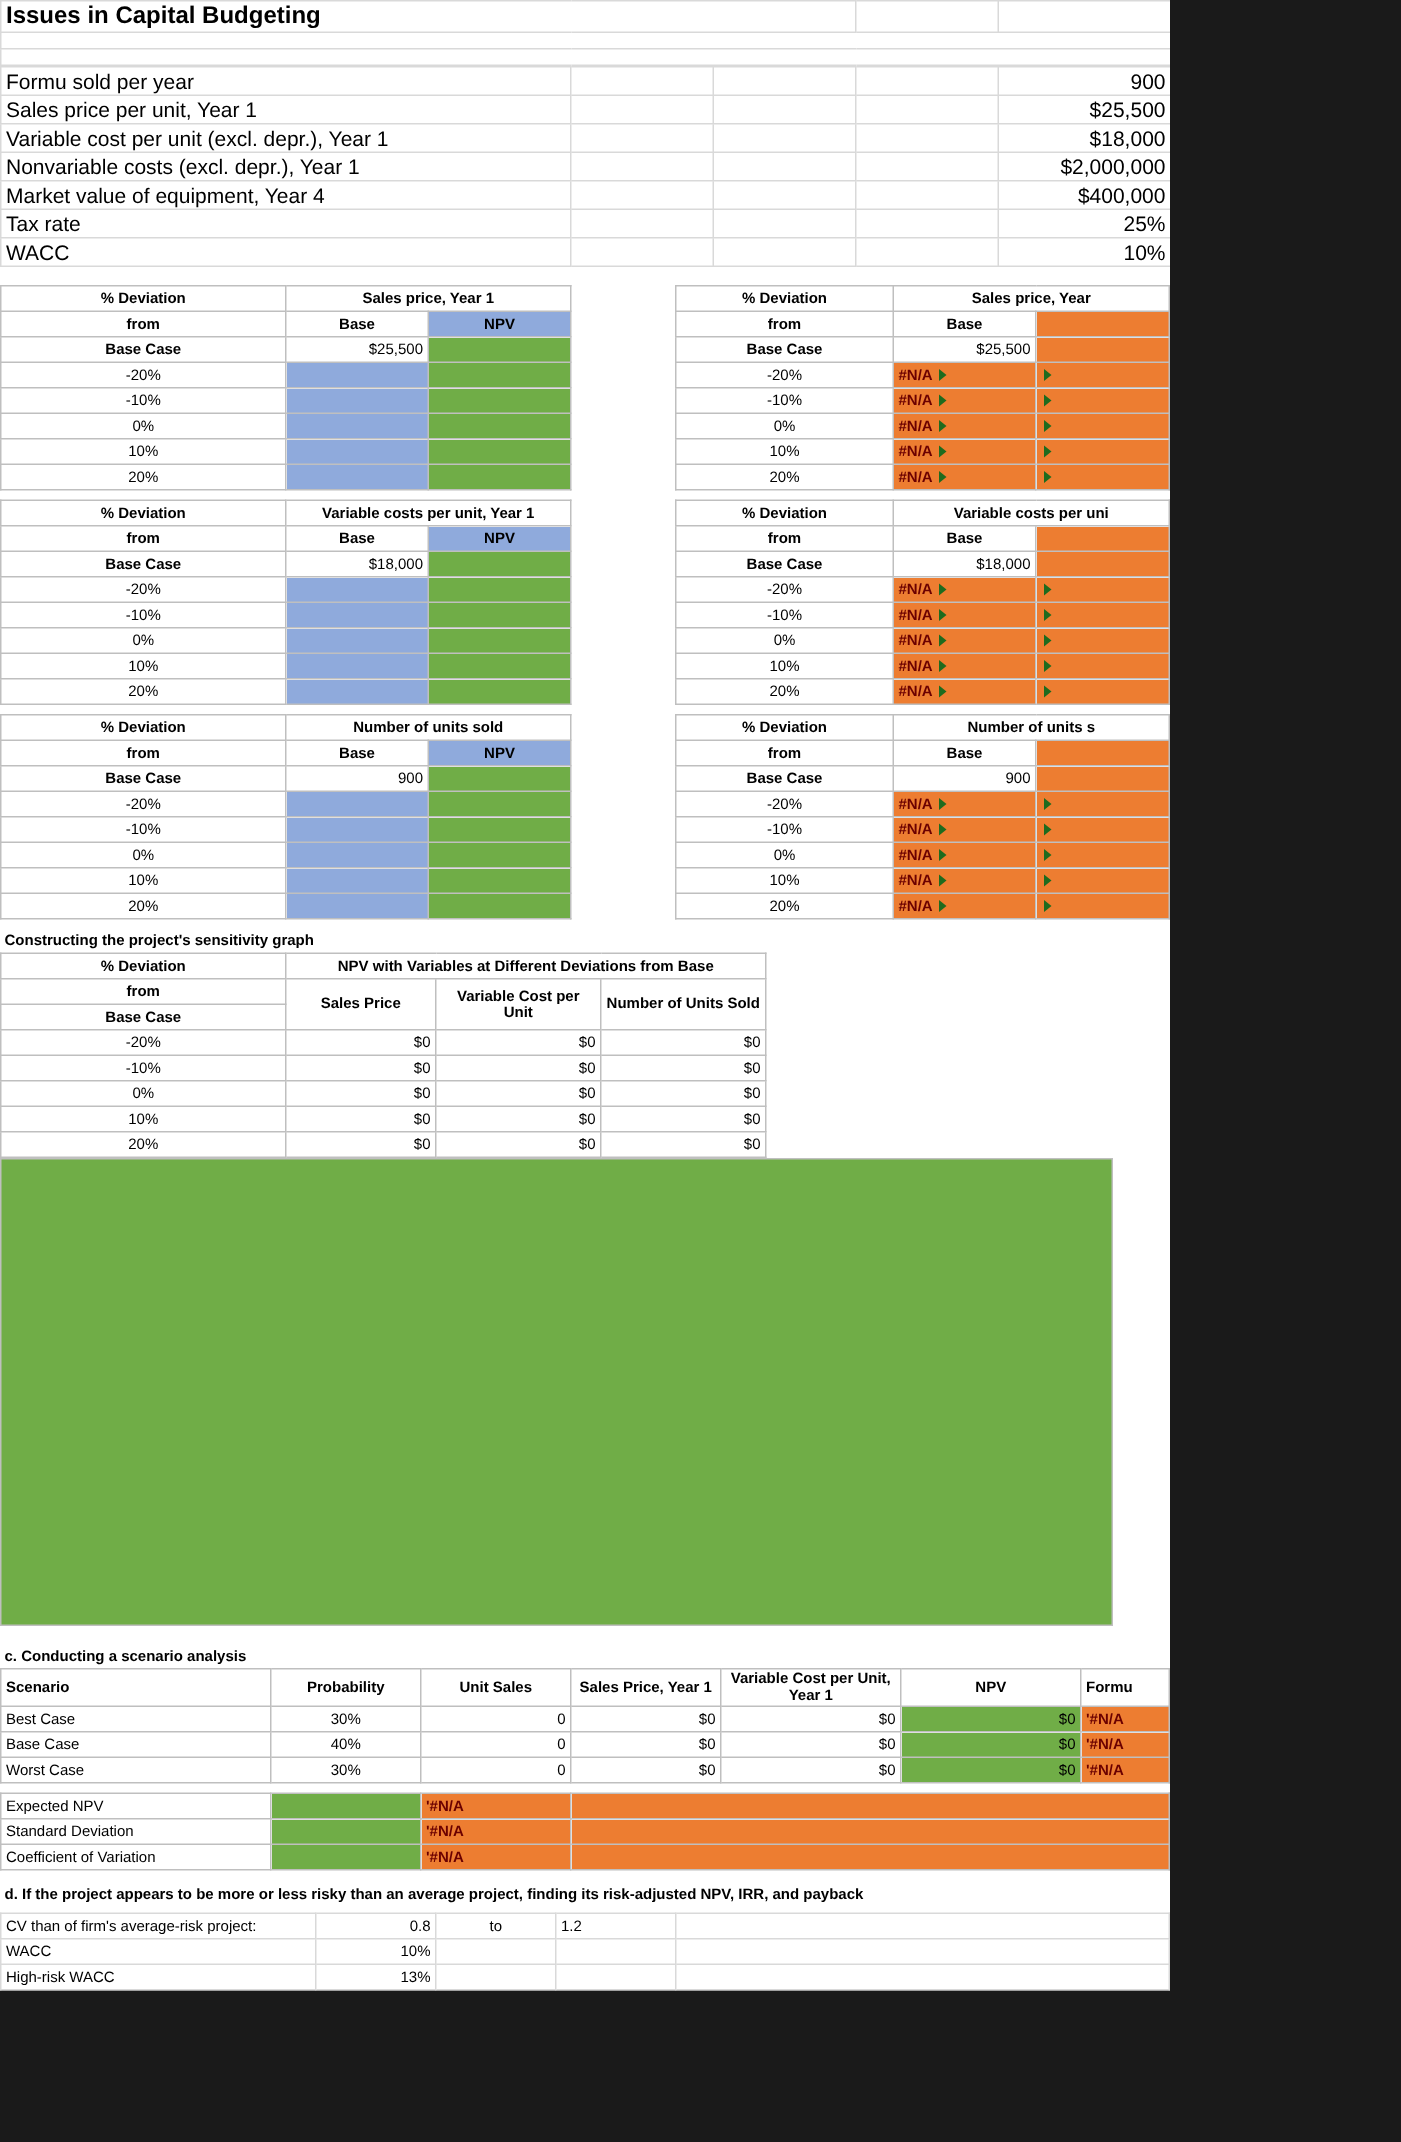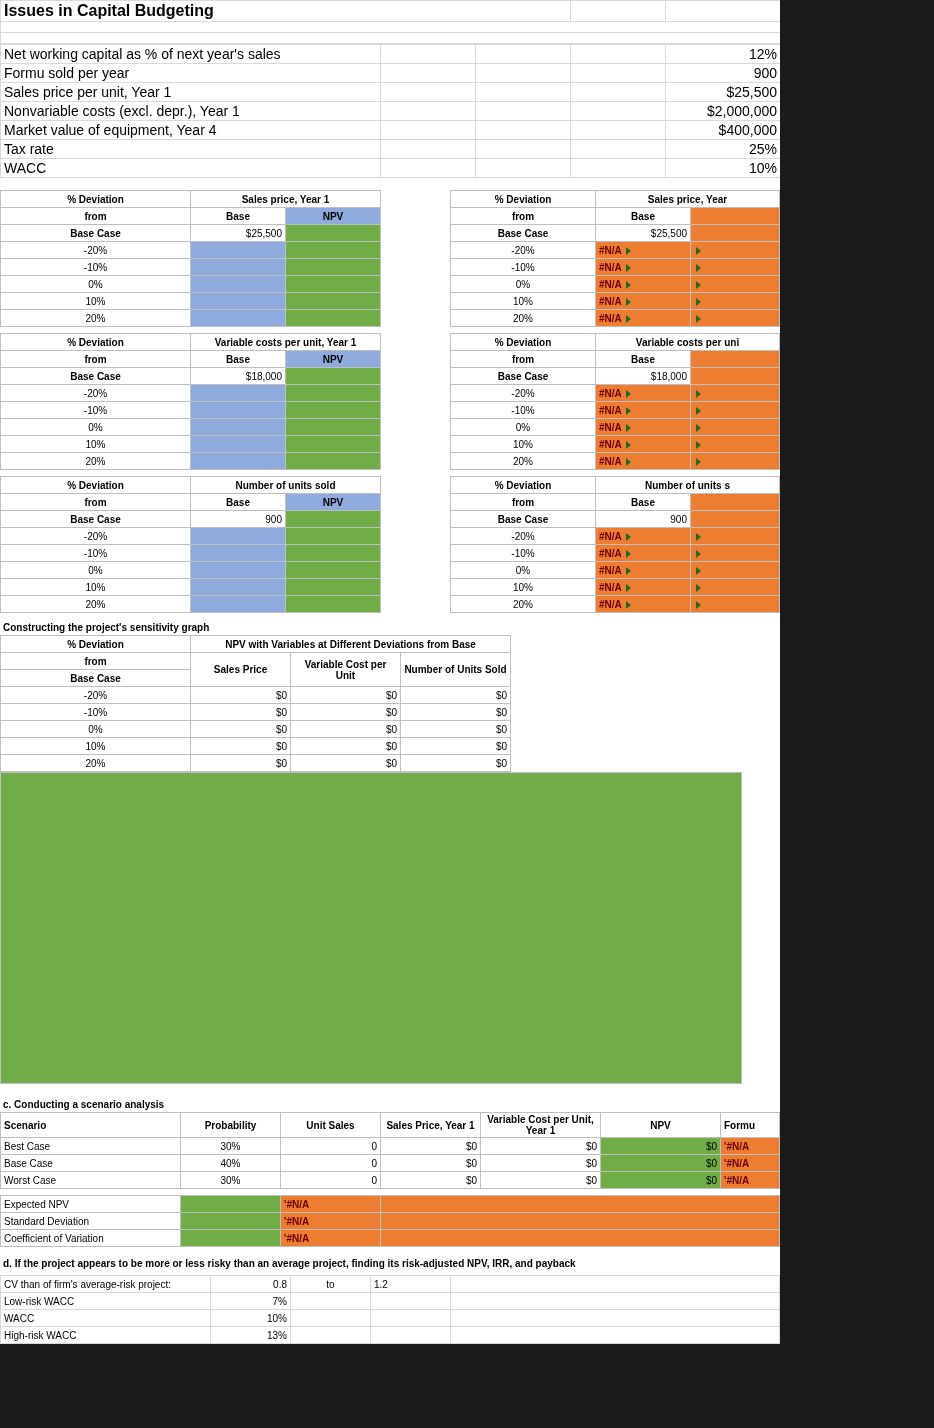--- a/index.html
+++ b/index.html
@@ -54,39 +54,39 @@
 <table class="noborder" style="font-size:14px">
         <colgroup>
           <col style="width:380px">
           <col style="width:95px">
           <col style="width:95px">
           <col style="width:95px">
           <col style="width:115px">
         </colgroup>
 <tbody id="inputs-body">
           <tr>
-            <td>Net working capital as % of next year's sales</td>
-            <td></td>
-            <td></td>
-            <td></td>
-            <td class="right">12%</td>
-          </tr>
-          <tr>
             <td>Formu sold per year</td>
             <td></td>
             <td></td>
             <td></td>
             <td class="right">900</td>
           </tr>
           <tr>
             <td>Sales price per unit, Year 1</td>
             <td></td>
             <td></td>
             <td></td>
             <td class="right">$25,500</td>
+          </tr>
+          <tr>
+            <td>Variable cost per unit (excl. depr.), Year 1</td>
+            <td></td>
+            <td></td>
+            <td></td>
+            <td class="right">$18,000</td>
           </tr>
           <tr>
             <td>Nonvariable costs (excl. depr.), Year 1</td>
             <td></td>
             <td></td>
             <td></td>
             <td class="right">$2,000,000</td>
           </tr>
           <tr>
             <td>Market value of equipment, Year 4</td>
@@ -554,27 +554,20 @@
         </colgroup>
 <tbody id="risk-body">
           <tr>
             <td>CV than of firm's average-risk project:</td>
             <td class="right">0.8</td>
             <td class="center">to</td>
             <td>1.2</td>
             <td></td>
           </tr>
           <tr>
-            <td>Low-risk WACC</td>
-            <td class="right">7%</td>
-            <td class="center"></td>
-            <td></td>
-            <td></td>
-          </tr>
-          <tr>
             <td>WACC</td>
             <td class="right">10%</td>
             <td class="center"></td>
             <td></td>
             <td></td>
           </tr>
           <tr>
             <td>High-risk WACC</td>
             <td class="right">13%</td>
             <td class="center"></td>

